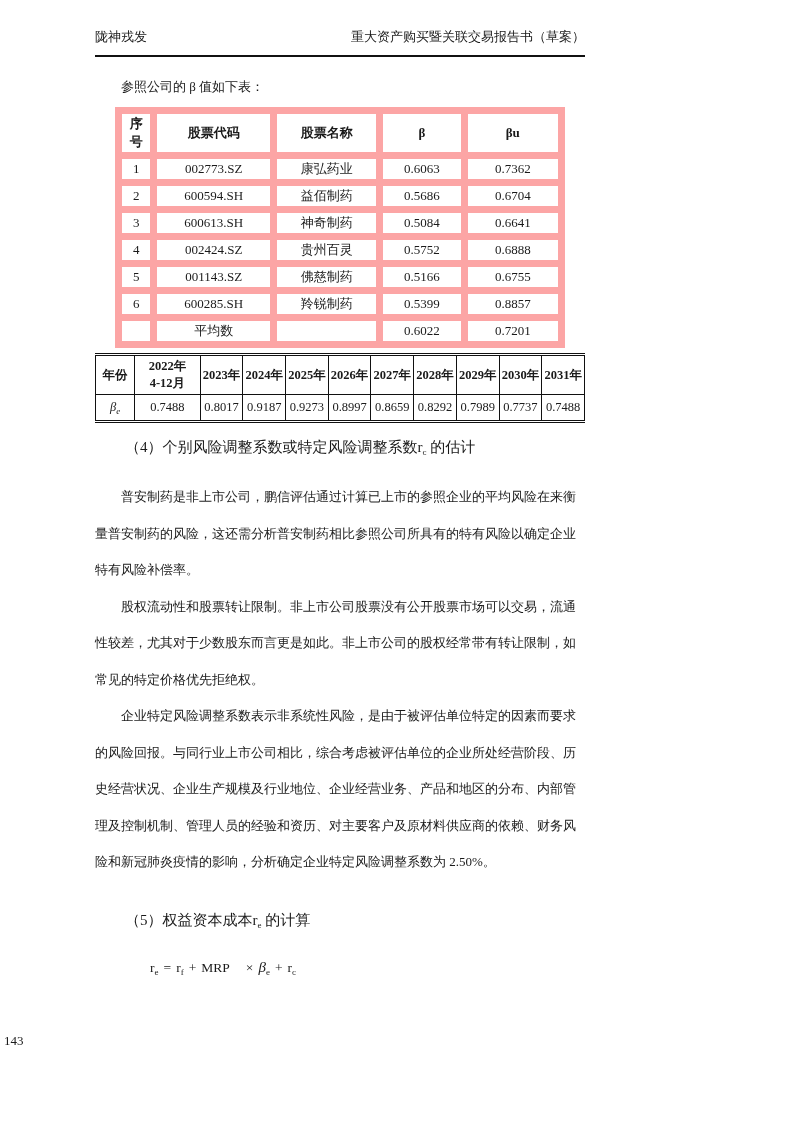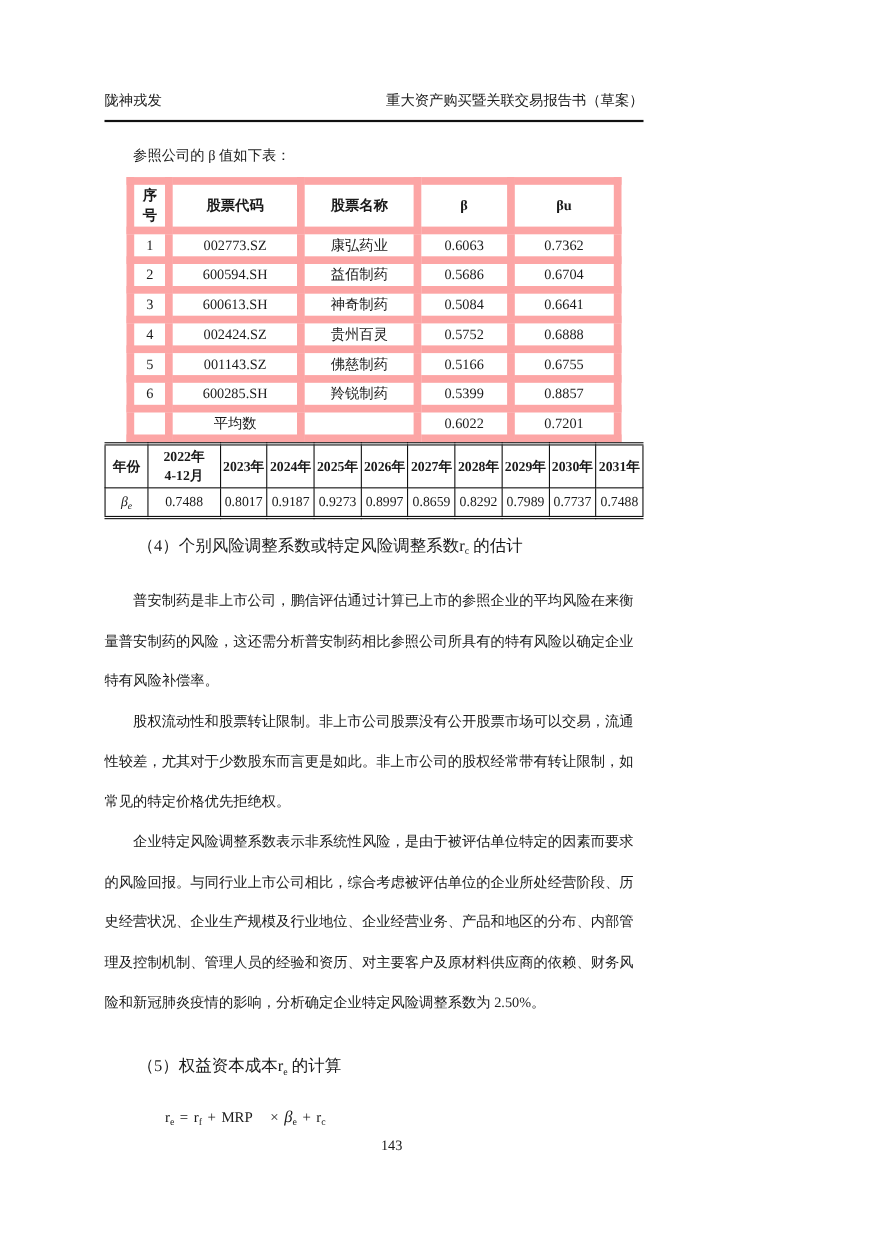--- a/index.html
+++ b/index.html
@@ -4,21 +4,21 @@
 <style>
   * { margin: 0; padding: 0; box-sizing: border-box; }
   html, body { background: #ffffff; }
   body {
     width: 793px; height: 1122px;
     font-family: "Liberation Serif", "DejaVu Serif", serif;
     color: #1a1a1a;
     position: relative;
     overflow: hidden;
   }
-  .page { width: 680px; height: 1122px; position: relative; padding-top: 82px; }
+  .page { width: 680px; height: 1122px; position: relative; padding-top: 28px; }
 
   
   .hdr {
     margin: 0 95px;
     display: flex; justify-content: space-between; align-items: flex-end;
     font-size: 13px;
     padding-bottom: 9px;
     border-bottom: 2px solid #111;
   }
 
@@ -34,21 +34,21 @@
     border: 7px solid #fca5a5;
     text-align: center; vertical-align: middle;
     font-size: 13px; height: 26px; padding: 1px 2px;
   }
   .t1 th { height: 29px; font-weight: bold; }
 
   
   .cap-para { margin-top: 11px; font-size: 15px; line-height: 37px; text-indent: 2em; }
 
   
-  .t2-wrap { }
+  .t2-wrap { margin-top: 5px; }
   .t2 { border-top: 3px double #111; border-bottom: 3px double #111; }
   .t2 th, .t2 td {
     border: 1px solid #111;
     text-align: center; vertical-align: middle;
     font-size: 12.5px; padding: 1px 1px;
   }
   .t2 th { height: 40px; font-weight: bold; white-space: pre-line; line-height: 1.35; }
   .t2 td { height: 27px; }
 
   .greek-sub, .var-sub { font-size: 9px; vertical-align: -3px; }
@@ -59,22 +59,22 @@
   .p-first { margin-top: 22px; }
 
   .h5 { margin-top: 30px; font-size: 15px; text-indent: 2em; }
 
   .formula { margin-top: 29px; padding-left: 55px; font-size: 13.5px; }
   .formula .op { padding: 0 5px; }
   .formula .wide { padding-left: 16px; }
   .formula .beta { font-style: italic; font-size: 15px; }
 
   .page-num {
-    position: absolute; left: 16px; top: 1033px; width: 100%;
-    text-align: center; font-size: 13px;
+    position: absolute; left: 4px; top: 1033px; width: 100%;
+    text-align: left; font-size: 13px;
   }
 </style>
 </head>
 <body>
 
 <div class="page">
 
   <div class="hdr">
     <span>陇神戎发</span>
     <span>重大资产购买暨关联交易报告书（草案）</span>

